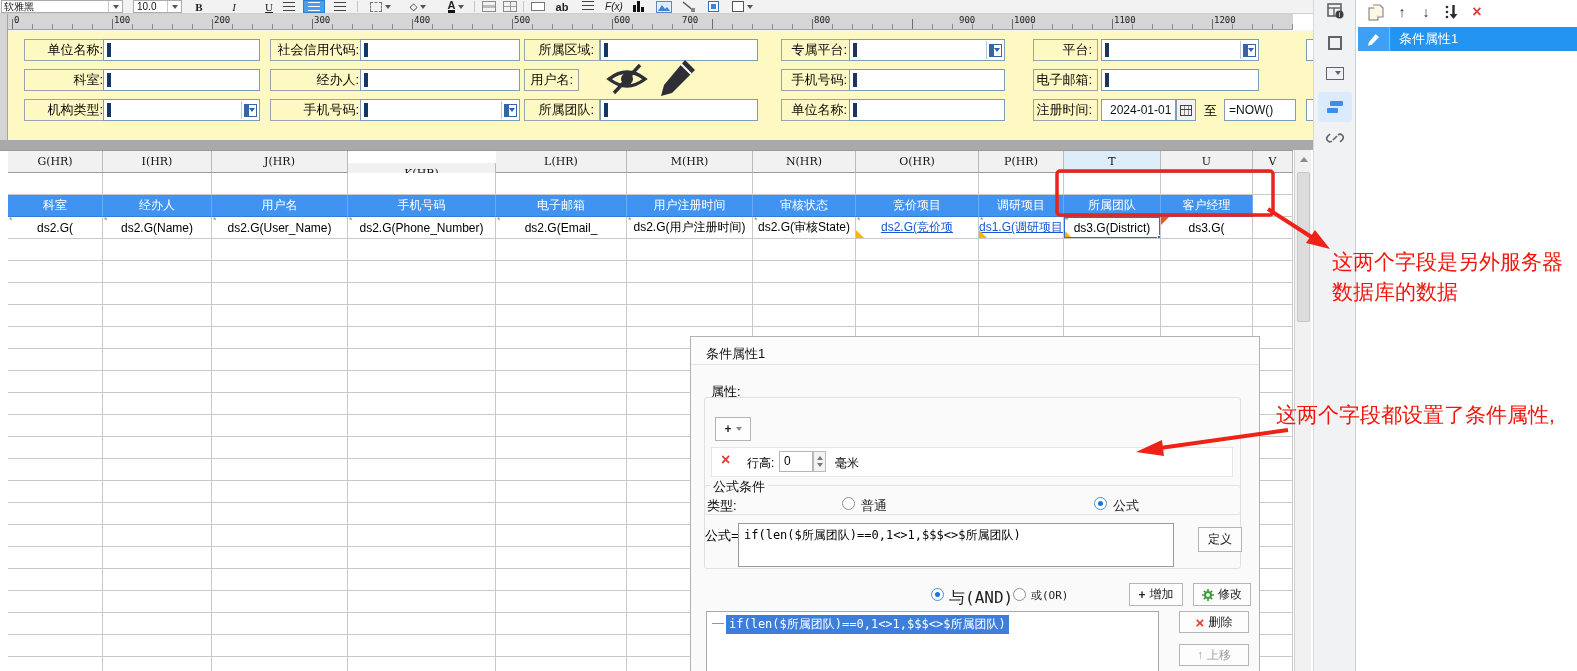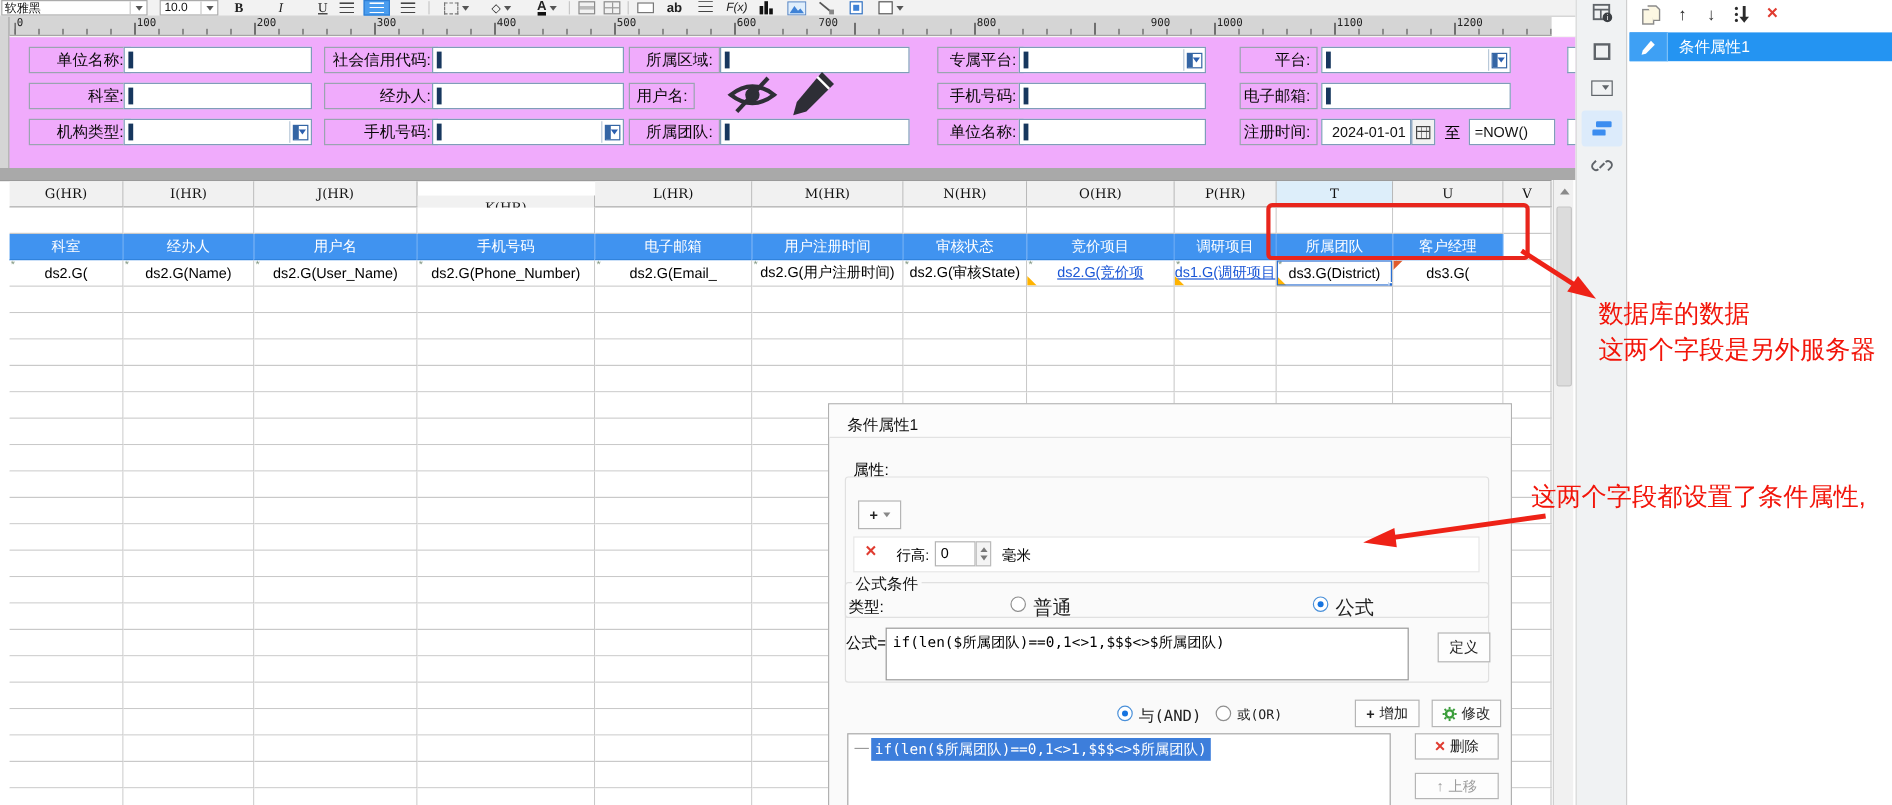--- a/index.html
+++ b/index.html
@@ -31,21 +31,21 @@
   .pagebox{width:12px;height:11px;border:1px solid #555;background:#fff}
   
   #hruler{left:8px;top:14px;width:1285px;height:16px;background:#d5d5d5;border-bottom:1px solid #a5a5a5;overflow:hidden}
   #hruler .ticks{position:absolute;left:4px;bottom:0;width:100%;height:5px;
     background:repeating-linear-gradient(90deg,#8b8b8b 0 1px,transparent 1px 20px)}
   #hruler .bigticks{position:absolute;left:4px;bottom:0;width:100%;height:10px;
     background:repeating-linear-gradient(90deg,#6f6f6f 0 1px,transparent 1px 100px)}
   .rl{position:absolute;top:1px;font-family:"DejaVu Sans Mono",monospace;font-size:9px;color:#222}
   #vruler{left:0;top:14px;width:8px;height:657px;background:#d5d5d5;border-right:1px solid #a5a5a5}
   
-  #form{left:8px;top:30px;width:1305px;height:110px;background:#f0abfc;border-top:1px solid #f5f5f2;z-index:2}
+  #form{left:8px;top:30px;width:1305px;height:110px;background:#fef9c3;border-top:1px solid #f5f5f2;z-index:2}
   .flabel{position:absolute;height:22px;border:1px solid #9aa4b0;display:flex;align-items:center;
     justify-content:flex-end;padding-right:5px;font-size:13px;color:#0a0a0a}
   .finput{position:absolute;height:22px;background:#fff;border:1px solid #7f9db9}
   .cur{position:absolute;left:3px;top:3px;width:4px;height:14px;background:#17375e}
   .ddbtn{position:absolute;right:1px;top:1px;width:17px;height:18px;background:#fff;border-left:1px solid #b9c9d9;
     display:flex;align-items:center;justify-content:center}
   .ddbtn i{display:flex;align-items:center;justify-content:center;width:13px;height:13px;border:1px solid #3465a4;
     background:linear-gradient(#3465a4 0 0) 0 0/4px 100% no-repeat}
   .ddbtn i b{width:0;height:0;border-left:3px solid transparent;border-right:3px solid transparent;border-top:4px solid #2b5fae;margin-left:3px}
   .calbtn{position:absolute;height:22px;background:#f2f2f2;border:1px solid #7f9db9;display:flex;align-items:center;justify-content:center}
@@ -99,21 +99,21 @@
   #dialog .t{position:absolute;left:15px;top:8px;font-size:13px;color:#111}
   #dialog .titlebar{position:absolute;left:0;top:0;width:100%;height:28px;border-bottom:1px solid #e2e2e2;background:#fcfcfc}
   .fset{position:absolute;border:1px solid #e0e0e0;border-radius:3px}
   .flg{position:absolute;font-size:13px;color:#111;background:#fafafa;padding:0 3px}
   .dbtn{position:absolute;background:#fdfdfd;border:1px solid #b5b5b5;display:flex;align-items:center;justify-content:center;
     gap:4px;font-size:12px;color:#222}
   .dbtn.dis{color:#9d9d9d}
   .radio{position:absolute;width:13px;height:13px;border-radius:50%;border:1px solid #8f8f8f;background:#fff}
   .radio.on{border-color:#4a90d9}
   .radio.on::after{content:"";position:absolute;left:3px;top:3px;width:5px;height:5px;border-radius:50%;background:#1674e0}
-  .rlbl{position:absolute;font-size:16px;color:#222}
+  .rlbl{position:absolute;font-size:13px;color:#222}
   .mono{font-family:"DejaVu Sans Mono",monospace}
   #fxarea{position:absolute;left:47px;top:186px;width:436px;height:44px;background:#fff;border:1px solid #9a9a9a;
     font-size:12px;padding:3px 5px;color:#000;white-space:nowrap;overflow:hidden}
   #lbox{position:absolute;left:15px;top:274px;width:453px;height:66px;background:#fff;border:1px solid #a8a8a8;overflow:hidden}
   .lbitem{position:absolute;left:19px;top:3px;background:#3d7edb;color:#fff;font-size:12px;padding:1px 3px;white-space:nowrap}
   .treedash{position:absolute;left:5px;top:4px;color:#888;font-size:12px}
   .spin{position:absolute;width:13px;height:21px;border:1px solid #bbb;background:#f4f4f4;display:flex;flex-direction:column;align-items:center;justify-content:space-evenly}
   .spin b{width:0;height:0;border-left:3px solid transparent;border-right:3px solid transparent}
   .spin .u{border-bottom:4px solid #777}.spin .d{border-top:4px solid #777}
   .redx{color:#e03c31;font-weight:bold}
@@ -755,21 +755,21 @@
   <div class="abs" style="left:16px;top:160px;font-size:13px">类型:</div>
   <div class="radio" style="left:151px;top:160px"></div>
   <div class="rlbl" style="left:170px;top:160px">普通</div>
   <div class="radio on" style="left:403px;top:160px"></div>
   <div class="rlbl" style="left:422px;top:160px">公式</div>
   <div class="abs" style="left:14px;top:190px;font-size:13px">公式=</div>
   <div id="fxarea" class="mono">if(len($所属团队)==0,1&lt;&gt;1,$$$&lt;&gt;$所属团队)</div>
   <div class="dbtn" style="left:507px;top:190px;width:44px;height:25px">定义</div>
 
   <div class="radio on" style="left:240px;top:251px"></div>
-  <div class="rlbl mono" style="left:258px;top:251px;font-size:13px">与(AND)</div>
+  <div class="rlbl mono" style="left:258px;top:251px;font-size:16px">与(AND)</div>
   <div class="radio" style="left:322px;top:251px"></div>
   <div class="rlbl mono" style="left:340px;top:251px;font-size:11px">或(OR)</div>
   <div class="dbtn" style="left:438px;top:246px;width:54px;height:23px">
     <b>+</b>
       <span>增加</span>
   </div>
   <div class="dbtn" style="left:502px;top:246px;width:58px;height:23px">
     <svg width="12" height="12" viewBox="0 0 12 12">
       <circle cx="6" cy="6" r="3" fill="none" stroke="#3a9d3a" stroke-width="2"></circle>
       <g stroke="#3a9d3a" stroke-width="1.6">
@@ -806,16 +806,16 @@
   <g>
     <line x1="1268" y1="209" x2="1313" y2="238" stroke="#ee2217" stroke-width="4"></line>
     <polygon points="1330,249 1306,243 1315,230" fill="#ee2217"></polygon>
   </g>
   <g>
     <line x1="1288" y1="430" x2="1160" y2="448" stroke="#ee2217" stroke-width="4"></line>
     <polygon points="1136,452 1162,440 1164,456" fill="#ee2217"></polygon>
   </g>
 </svg>
 <div class="rednote" style="left:1332px;top:247px">
+  <div>这两个字段是另外服务器</div>
   <div>数据库的数据</div>
-  <div>这两个字段是另外服务器</div>
 </div>
 <div class="rednote" style="left:1276px;top:400px">这两个字段都设置了条件属性,</div>
 
 </body></html>

